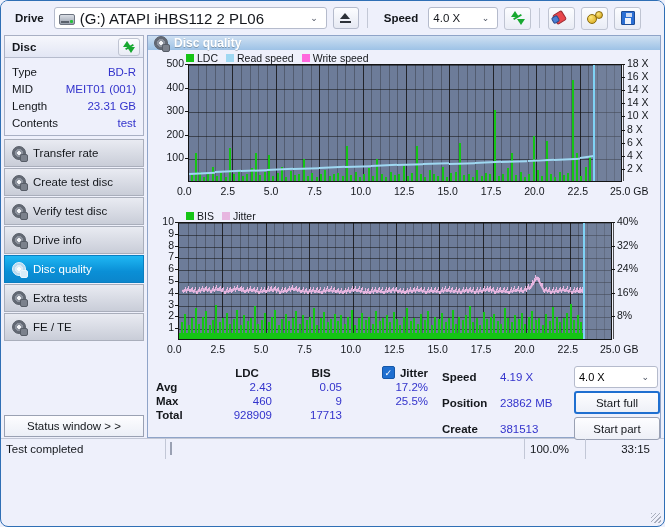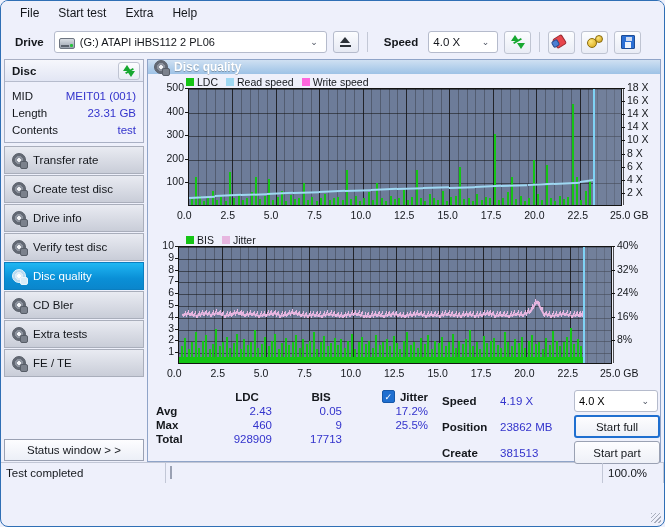--- a/index.html
+++ b/index.html
@@ -42,21 +42,21 @@
   .tbl-label { font-size:11.5px; font-weight:bold; color:#14171c; padding:0 4px 0 8px; }
   .combo { height:22px; background:#fff; border:1px solid #b5bbcc; border-radius:3px;
            display:flex; align-items:center; position:relative; padding:0 2px 0 4px; }
   .combo .caret { margin-left:auto; padding:0 6px 0 4px; color:#4a5160; font-size:9px; }
   .drive-combo { width:273px; }
   .drive-ico { width:16px; height:13px; position:relative; margin-right:5px; flex:none; }
   .drive-ico .body { position:absolute; inset:2px 0 0 0; background:linear-gradient(#d9dde4,#9aa2ae);
                      border:1px solid #6d7480; border-radius:2px; }
   .drive-ico .slot2 { position:absolute; left:2px; bottom:2px; width:8px; height:2px; background:#5b626d; }
   .drive-ico .led { position:absolute; right:2px; bottom:2px; width:3px; height:3px; background:#27c23c; border-radius:1px; }
-  .drive-txt { font-size:11px; color:#14171c; white-space:nowrap; }
+  .drive-txt { font-size:15px; color:#14171c; white-space:nowrap; }
   .eject-btn { width:26px; height:22px; background:linear-gradient(#fcfdff,#e6e9f3);
                border:1px solid #b5bbcc; border-radius:3px; display:flex; align-items:center; justify-content:center; }
   .eject-glyph { width:11px; height:10px; position:relative; }
   .eject-glyph .tri { position:absolute; top:0; left:0; width:0; height:0;
                       border-left:5.5px solid transparent; border-right:5.5px solid transparent; border-bottom:6px solid #2c3138; }
   .eject-glyph .bar { position:absolute; bottom:0; left:0; width:11px; height:2.5px; background:#2c3138; }
   .sep { width:1px; height:20px; background:#c3c8d6; margin:0 2px; }
   .speed-combo { width:70px; }
   .speed-combo .val { font-size:11.5px; color:#14171c; }
   .tbtn { width:27px; height:23px; background:linear-gradient(#fcfdff,#e9ecf5);
@@ -177,26 +177,20 @@
   .sb-time { width:78px; justify-content:flex-end; padding-right:14px; }
   .grip { position:absolute; right:3px; bottom:3px; width:10px; height:10px;
           background:repeating-linear-gradient(135deg,#a8aebd 0 1px, transparent 1px 3px); }
 </style>
 </head>
 <body>
 
 <div class="window">
 
 
-  <div class="menubar">
-    <div class="menu-item">File</div>
-    <div class="menu-item">Start test</div>
-    <div class="menu-item">Extra</div>
-    <div class="menu-item">Help</div>
-  </div>
 
   <div class="toolbar">
     <div class="tbl-label">Drive</div>
     <div class="combo drive-combo">
       <div class="drive-ico">
         <div class="body"></div>
           <div class="slot2"></div>
           <div class="led"></div>
       </div>
       <div class="drive-txt">(G:)  ATAPI iHBS112  2 PL06</div>
@@ -251,20 +245,24 @@
           <div class="btn">
             <div class="refresh-ico" style="width:12px;height:12px">
                 <div class="a"></div>
                 <div class="s1"></div>
                 <div class="b"></div>
               </div>
           </div>
         </div>
         <div class="disc-rows">
           <div class="drow">
+            <span class="k">Type</span>
+            <span class="v">BD-R</span>
+          </div>
+          <div class="drow">
             <span class="k">MID</span>
             <span class="v">MEIT01 (001)</span>
           </div>
           <div class="drow">
             <span class="k">Length</span>
             <span class="v">23.31 GB</span>
           </div>
           <div class="drow">
             <span class="k">Contents</span>
             <span class="v">test</span>
@@ -285,42 +283,35 @@
               <div class="d"></div>
               <div class="m"></div>
             </div>
           <div class="nm">Create test disc</div>
         </div>
         <div class="nav">
           <div class="nav-ico">
               <div class="d"></div>
               <div class="m"></div>
             </div>
-          <div class="nm">Drive info</div>
+          <div class="nm">Verify test disc</div>
         </div>
         <div class="nav">
           <div class="nav-ico">
               <div class="d"></div>
               <div class="m"></div>
             </div>
-          <div class="nm">Verify test disc</div>
+          <div class="nm">Drive info</div>
         </div>
         <div class="nav active">
           <div class="nav-ico">
               <div class="d"></div>
               <div class="m"></div>
             </div>
           <div class="nm">Disc quality</div>
-        </div>
-        <div class="nav">
-          <div class="nav-ico">
-              <div class="d"></div>
-              <div class="m"></div>
-            </div>
-          <div class="nm">CD Bler</div>
         </div>
         <div class="nav">
           <div class="nav-ico">
               <div class="d"></div>
               <div class="m"></div>
             </div>
           <div class="nm">Extra tests</div>
         </div>
         <div class="nav">
           <div class="nav-ico">
@@ -1348,15 +1339,16 @@
   </div>
 
   <div class="statusbar">
     <div class="sb-cell sb-text">Test completed</div>
     <div class="sb-cell sb-prog">
       <div class="progress">
         <div class="fill" id="progfill" style="width: 100%;"></div>
       </div>
     </div>
     <div class="sb-cell sb-pct">100.0%</div>
+    <div class="sb-cell sb-time">33:15</div>
     <div class="grip"></div>
   </div>
 </div>
 
 </body></html>

